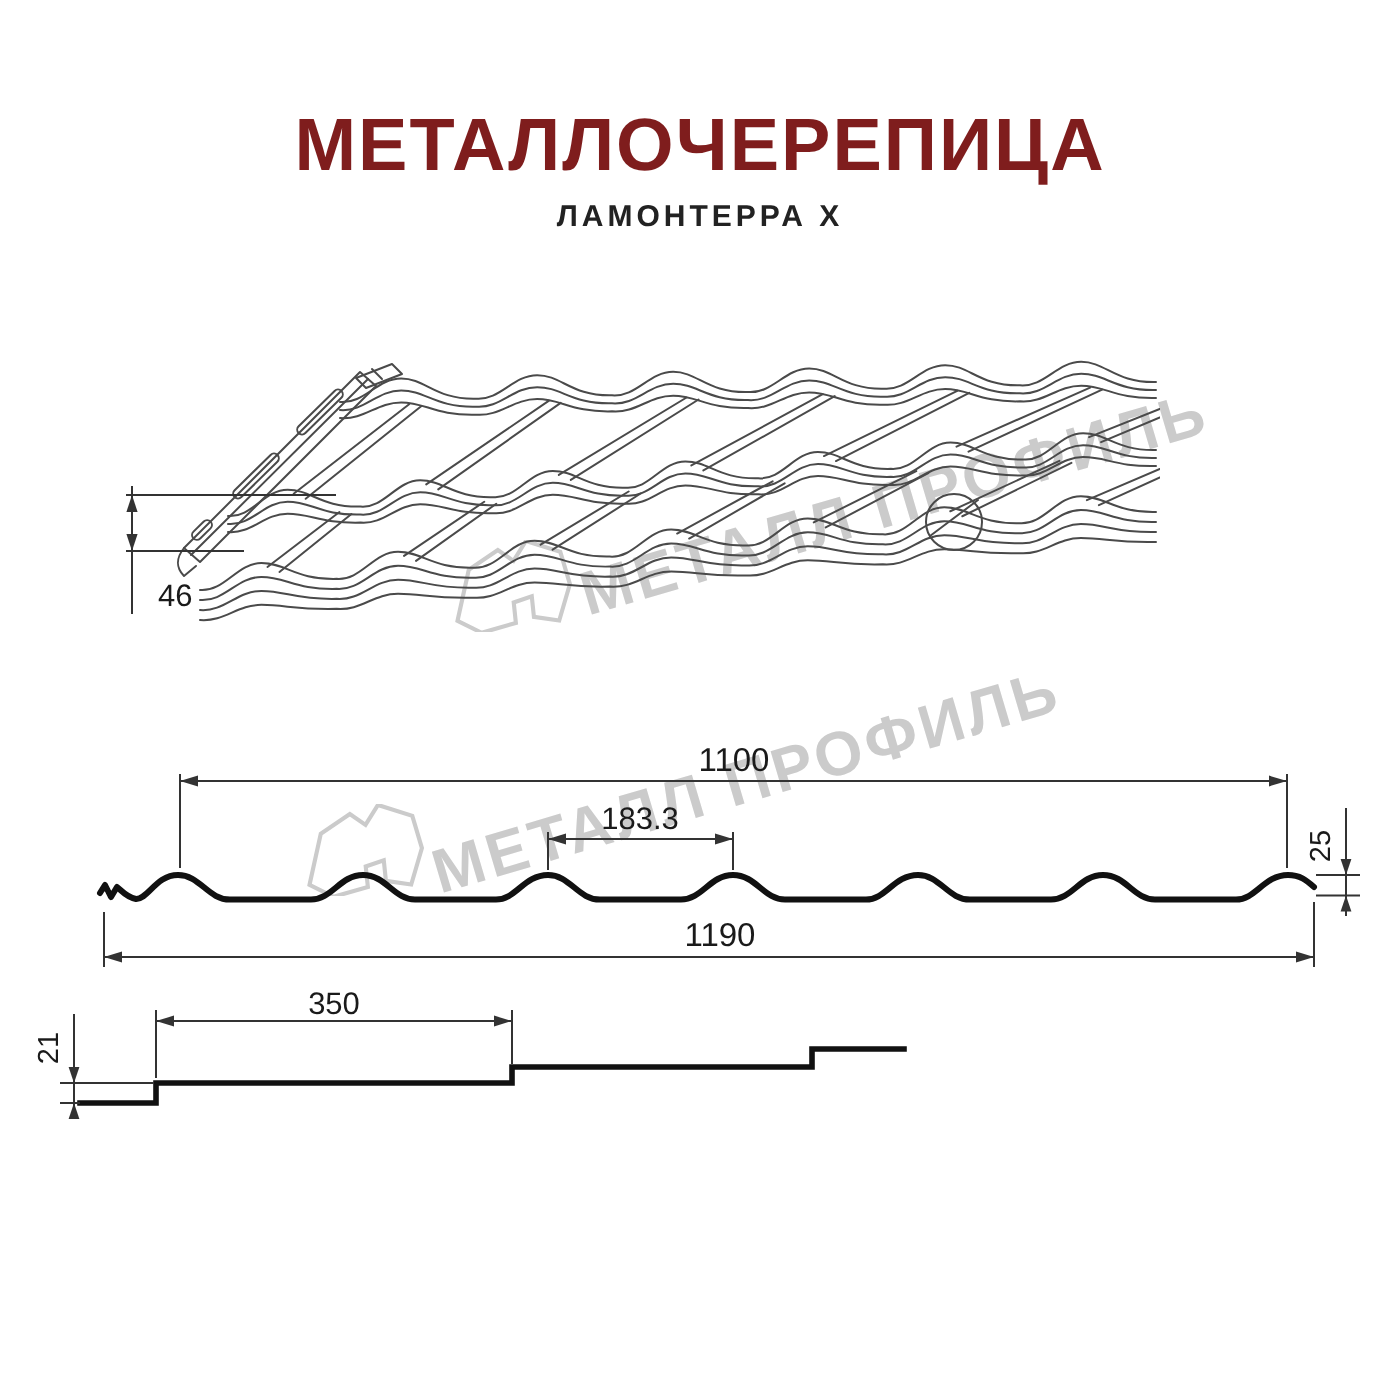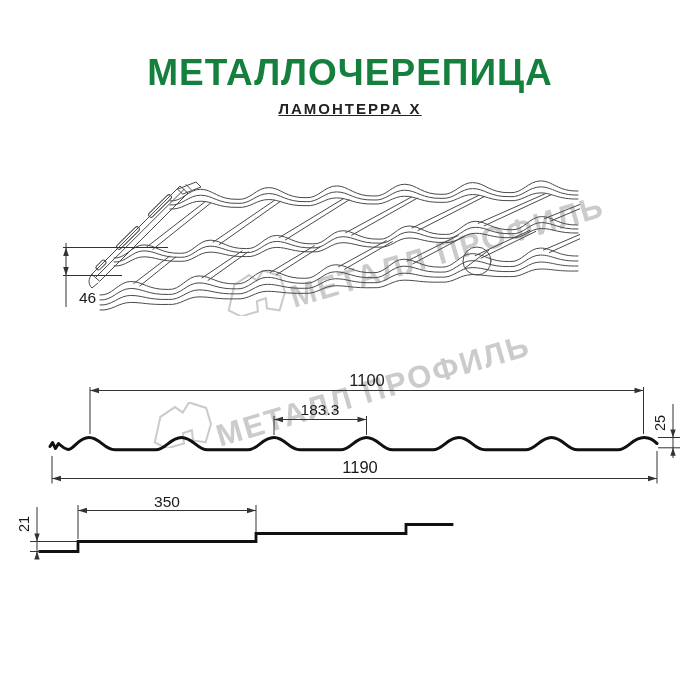--- a/index.html
+++ b/index.html
@@ -1,20 +1,20 @@
 <!DOCTYPE html>
 <html><head>
 <meta charset="utf-8">
 <style>
   html,body{margin:0;padding:0;}
   body{width:700px;height:700px;background:#ffffff;position:relative;overflow:hidden;
        font-family:"Liberation Sans",sans-serif;}
   .hdr{position:absolute;left:0;top:52px;width:700px;text-align:center;z-index:3;}
-  .title{font-size:37px;font-weight:bold;color:#15803d;letter-spacing:1px;}
-  .subtitle{margin-top:6px;font-size:15px;font-weight:bold;color:#222;letter-spacing:2px;text-decoration:underline;}
+  .title{font-size:37px;font-weight:bold;color:#7f1d1d;letter-spacing:1px;}
+  .subtitle{margin-top:6px;font-size:15px;font-weight:bold;color:#222;letter-spacing:2px;}
   .wm{position:absolute;z-index:1;color:#cbcbcb;font-weight:bold;font-size:31px;
       letter-spacing:2px;white-space:nowrap;transform-origin:left top;transform:rotate(-16.5deg);}
   .wm-logo{position:absolute;z-index:1;}
   #art{position:absolute;left:0;top:0;z-index:2;}
   svg text{fill:#1a1a1a;}
 </style>
 </head>
 <body>
 
 <svg class="wm-logo" style="left:224px;top:270px;" width="64" height="46" viewBox="0 0 62 44">

